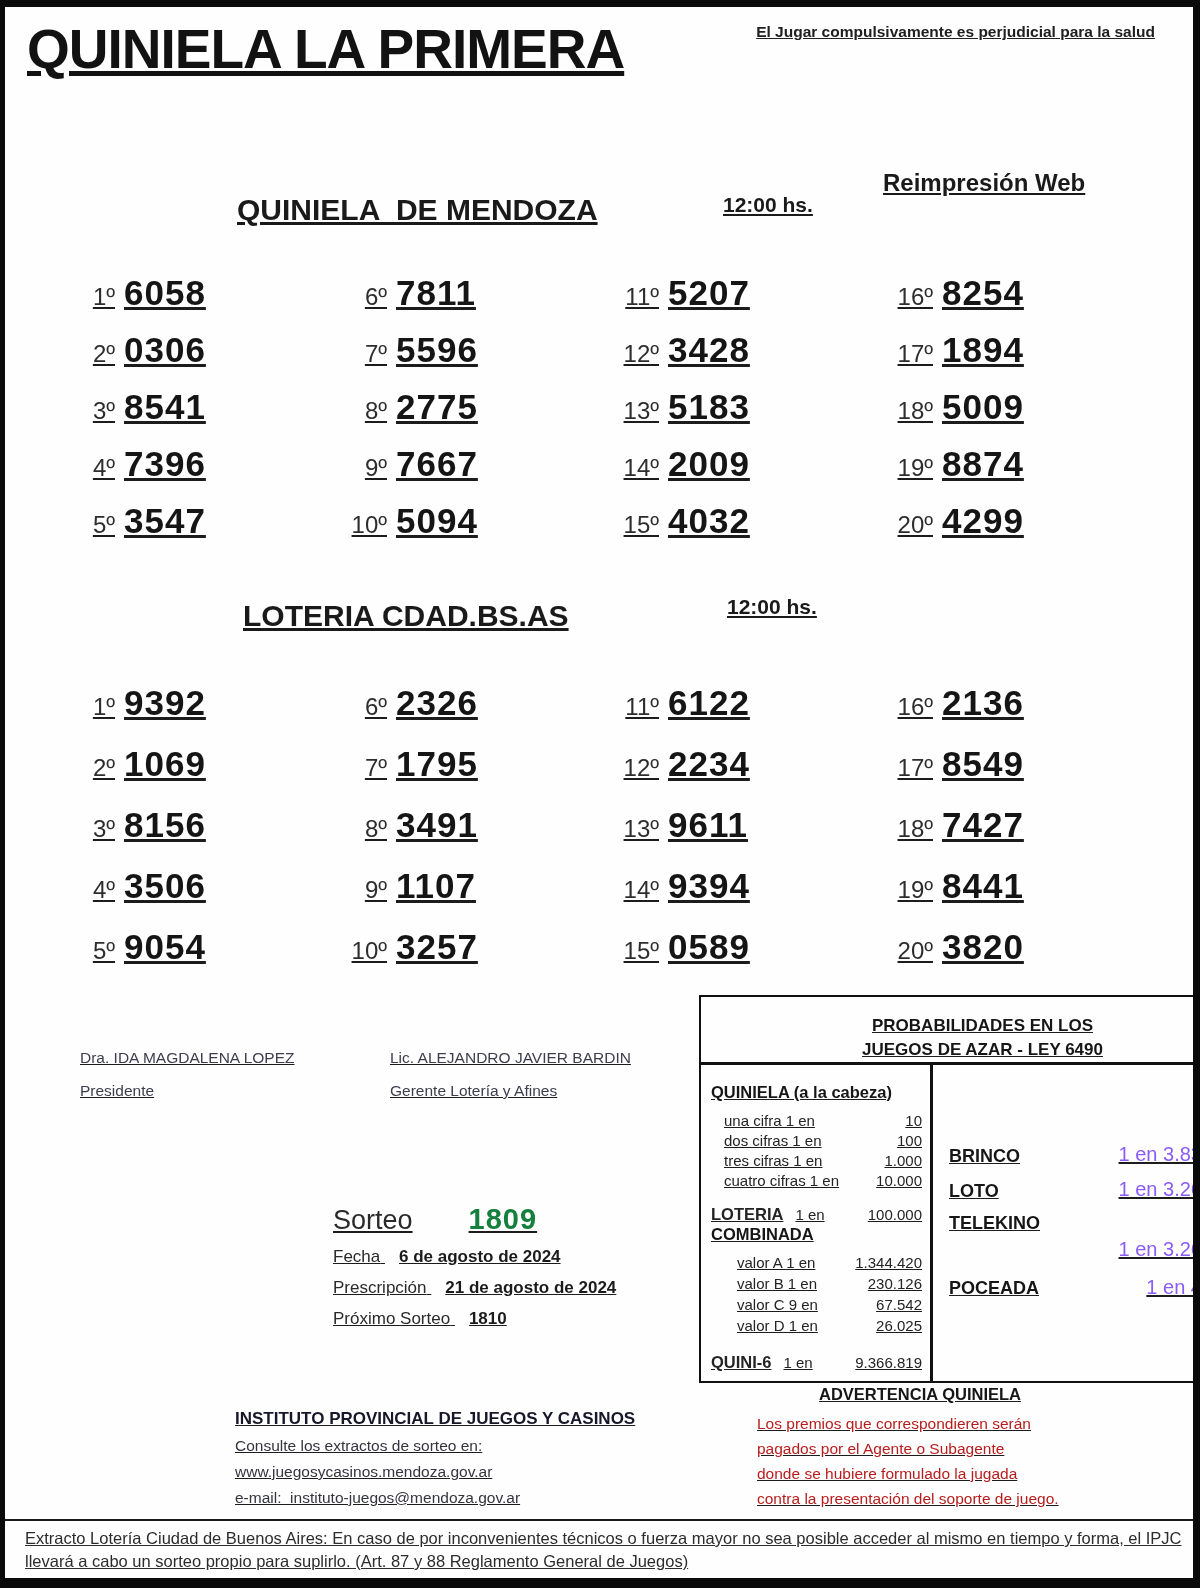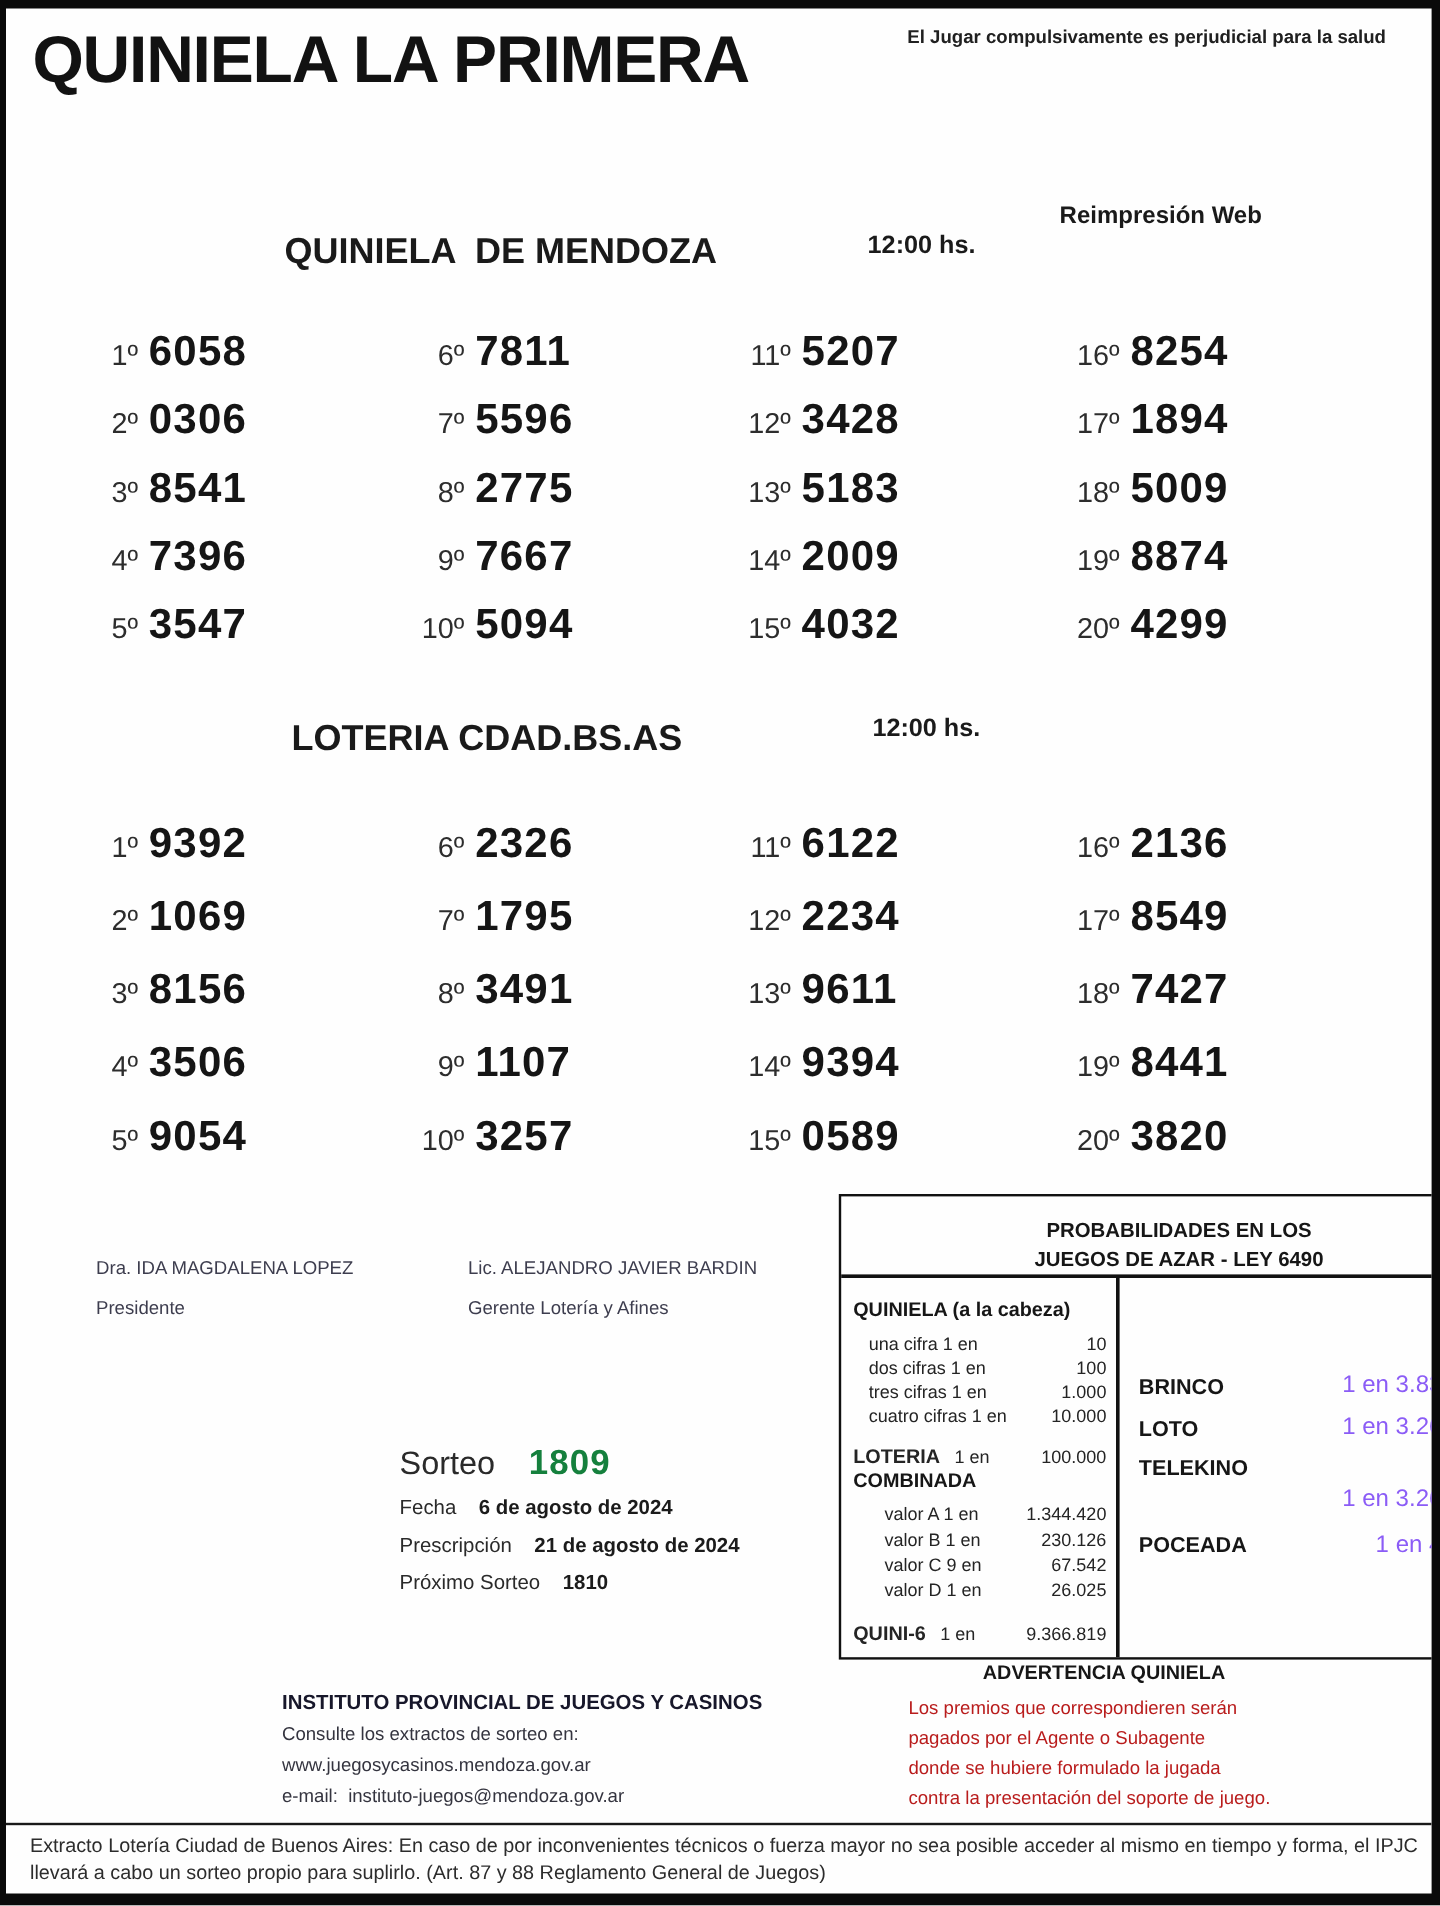--- a/index.html
+++ b/index.html
@@ -8,30 +8,30 @@
     position:relative;
     width:1200px; height:1588px;
     background:#fefefe;
     font-family:"Liberation Sans", sans-serif;
     color:#1c1c1c;
     border-style:solid; border-color:#0a0a0a;
     border-width:7px 7px 10px 5px;
     overflow:hidden;
     margin:0 auto;
   }
-  .abs { position:absolute; }
+  .abs { position:absolute;text-decoration:underline; }
 
   
   .main-title { font-size:55px; font-weight:bold; letter-spacing:-1px; color:#121212; white-space:pre; }
   .warning { font-size:15.5px; font-weight:bold; color:#202020; }
 
   
   .section-title { font-size:30px; font-weight:bold; color:#1a1a1a; white-space:pre; }
   .time-label { font-size:21px; font-weight:bold; color:#1a1a1a; }
-  .reprint { font-size:20px; font-weight:bold; color:#1a1a1a; }
+  .reprint { font-size:24px; font-weight:bold; color:#1a1a1a; }
 
   
   .results-grid {
     display:grid;
     grid-auto-flow:column;
     grid-template-columns:272px 272px 274px 272px;
   }
   .grid-mendoza { grid-template-rows:repeat(5, 57px); }
   .grid-bsas    { grid-template-rows:repeat(5, 61px); }
   .result-cell { display:flex; align-items:baseline; }
@@ -69,21 +69,21 @@
   .pb-combinada-head { }
   .pb-game-name { font-weight:bold; font-size:18px; color:#161616; }
   .pb-game-value { font-size:20px; color:#8b5cf6; }
   .pb-game-split { display:flex; justify-content:space-between; align-items:flex-end; margin-bottom:11px; }
   .pb-game-split .pb-game-value { padding-bottom:1px; }
   .pb-game-stack .pb-game-value { text-align:right; margin-top:4px; }
   .pb-game-row { display:flex; justify-content:space-between; align-items:baseline; margin-top:15px; }
 
   
   .draw-block { left:328px; top:1196px; }
-  .draw-line1 { display:flex; align-items:baseline; }
+  .draw-line1 { display:flex; align-items:baseline;gap:28px; }
   .sorteo-label { font-size:27px; color:#2a2a2a; }
   .sorteo-number { font-size:29px; font-weight:bold; color:#15803d; margin-left:28px; letter-spacing:1px; }
   .draw-row { margin-top:11px; font-size:17px; color:#2a2a2a; }
   .draw-row:first-of-type { margin-top:17px; }
   .draw-row .val { font-weight:bold; margin-left:14px; color:#1b1b1b; }
 
   
   .advertencia { left:700px; top:1378px; width:430px; }
   .adv-title { text-align:center; font-weight:bold; font-size:16.5px; color:#161616; }
   .adv-lines { margin-top:7px; padding-left:52px; }

